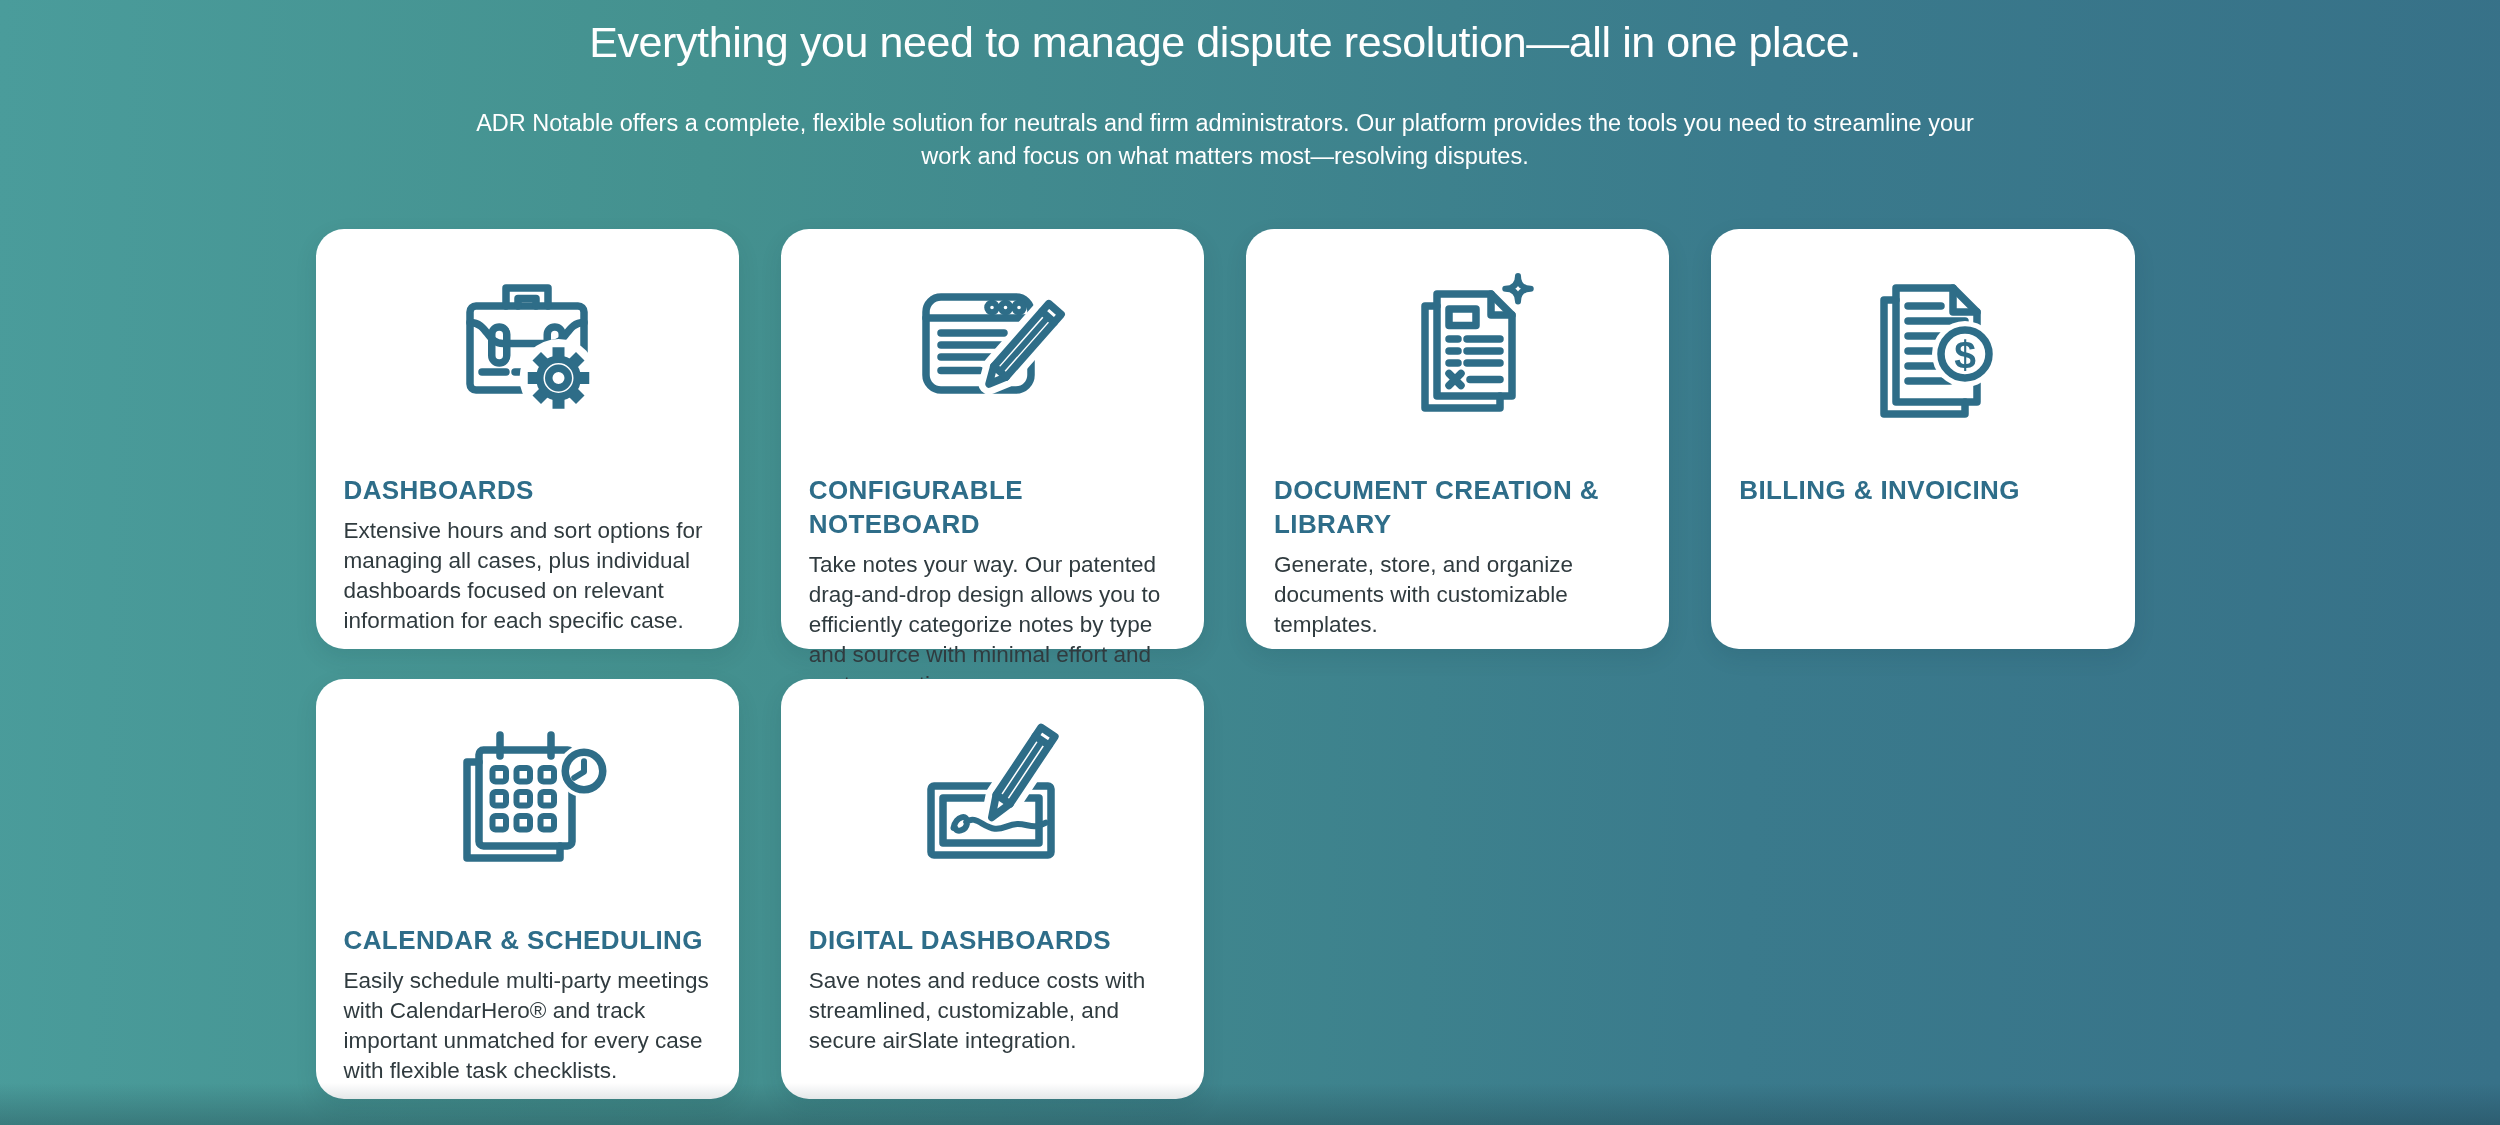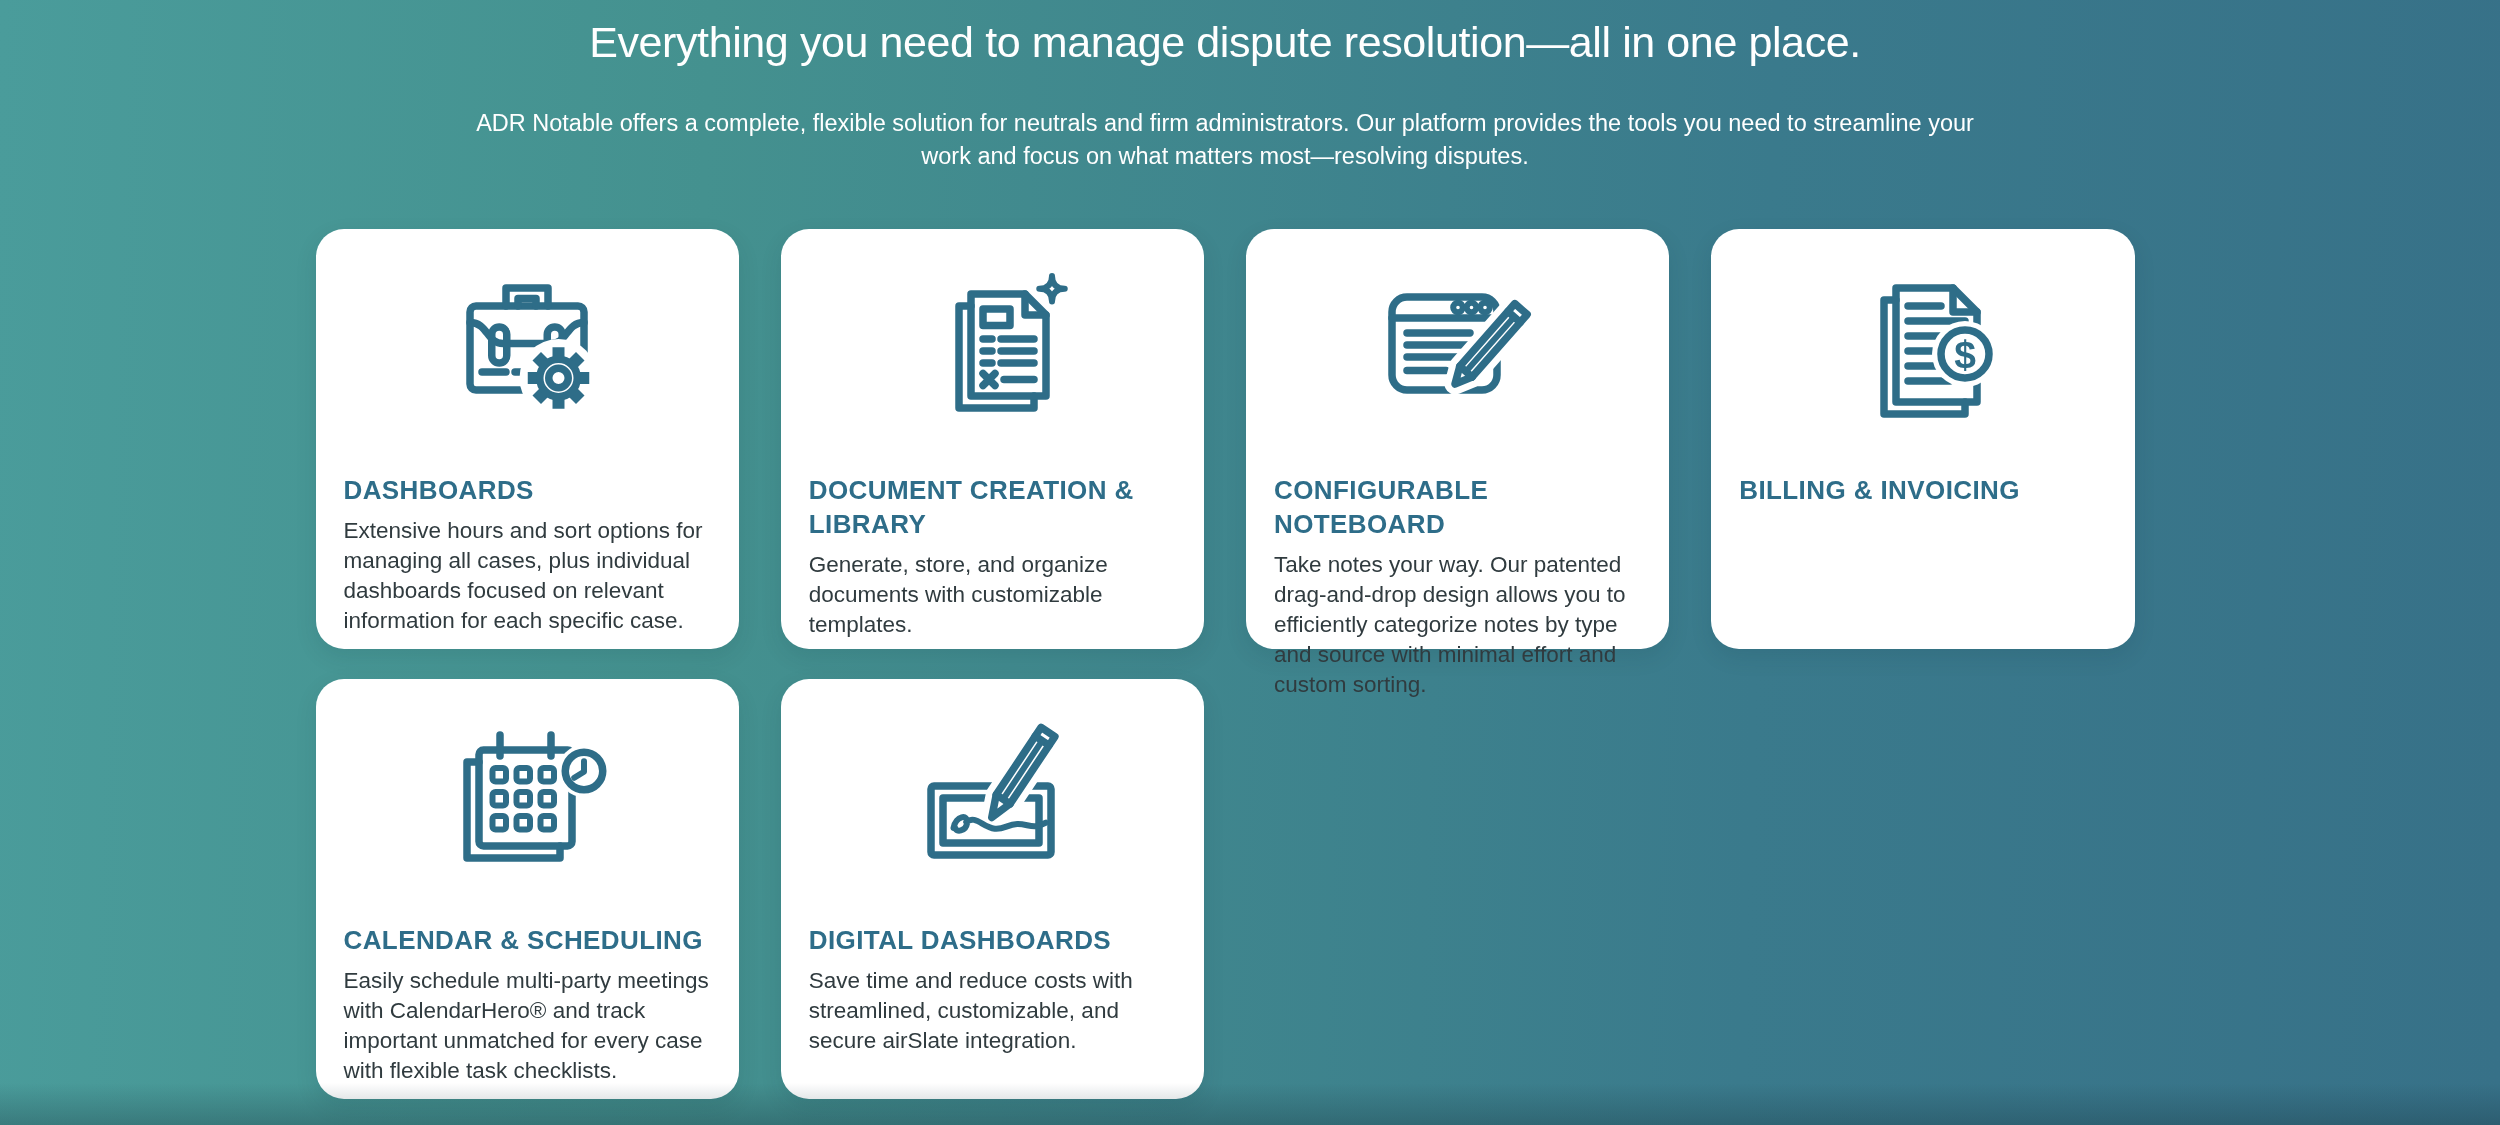--- a/index.html
+++ b/index.html
@@ -114,57 +114,57 @@
           <circle class="ic" cx="71" cy="70" r="6.5"></circle>
         </svg>
       </div>
       <h2 class="card-title">DASHBOARDS</h2>
       <p class="card-desc">Extensive hours and sort options for managing all cases, plus individual dashboards focused on relevant information for each specific case.</p>
     </article>
 
     <article class="card">
       <div class="icon-box">
         <svg viewBox="0 0 104 100" aria-hidden="true">
-          <path class="ic" d="M38 22 H30 V90 H80 V82"></path>
-          <path class="ic" d="M74 14 H38 V82 H88 V28 Z"></path>
-          <path class="ic" d="M74 14 V28 H88"></path>
-          <rect class="ic" x="46" y="24" width="18" height="11"></rect>
-          <path class="ic" d="M46 44 H52 M58 44 H80"></path>
-          <path class="ic" d="M46 52 H52 M58 52 H80"></path>
-          <path class="ic" d="M46 60 H52 M58 60 H80"></path>
-          <path class="ic" d="M46 67 L54 75 M54 67 L46 75"></path>
-          <path class="ic" d="M60 71 H80"></path>
-          <path class="ic-thin" d="M92 2 C92 7.5 95 10.5 100.5 10.5 C95 10.5 92 13.5 92 19 C92 13.5 89 10.5 83.5 10.5 C89 10.5 92 7.5 92 2 Z"></path>
-        </svg>
-      </div>
-      <h2 class="card-title">DOCUMENT CREATION &amp; LIBRARY</h2>
-      <p class="card-desc">Generate, store, and organize documents with customizable templates.</p>
-    </article>
-
-    <article class="card">
-      <div class="icon-box">
-        <svg viewBox="0 0 104 100" aria-hidden="true">
           <rect class="ic" x="8" y="16" width="70" height="62" rx="10"></rect>
           <path class="ic" d="M8 30 H78"></path>
           <circle class="ic-thin" cx="52" cy="23" r="3.2"></circle>
           <circle class="ic-thin" cx="61" cy="23" r="3.2"></circle>
           <circle class="ic-thin" cx="70" cy="23" r="3.2"></circle>
           <path class="ic" d="M18 40 H60"></path>
           <path class="ic" d="M18 48 H60"></path>
           <path class="ic" d="M18 56 H60"></path>
           <path class="ic" d="M18 65 H44"></path>
           <path class="halo-stroke" d="M89.9 20.4 L98.1 27.6 L61.4 69.3 L50 74 L53.2 62.1 Z"></path>
           <path class="ic" d="M89.9 20.4 L98.1 27.6 L61.4 69.3 L50 74 L53.2 62.1 Z"></path>
           <path class="ic" d="M93.5 32.9 L85.3 25.7"></path>
           <path class="ic" d="M61.4 69.3 L53.2 62.1"></path>
           <path class="ic-thin" d="M89.4 29.3 L57.3 65.7"></path>
         </svg>
       </div>
       <h2 class="card-title">CONFIGURABLE NOTEBOARD</h2>
       <p class="card-desc">Take notes your way. Our patented drag-and-drop design allows you to efficiently categorize notes by type and source with minimal effort and custom sorting.</p>
+    </article>
+
+    <article class="card">
+      <div class="icon-box">
+        <svg viewBox="0 0 104 100" aria-hidden="true">
+          <path class="ic" d="M38 22 H30 V90 H80 V82"></path>
+          <path class="ic" d="M74 14 H38 V82 H88 V28 Z"></path>
+          <path class="ic" d="M74 14 V28 H88"></path>
+          <rect class="ic" x="46" y="24" width="18" height="11"></rect>
+          <path class="ic" d="M46 44 H52 M58 44 H80"></path>
+          <path class="ic" d="M46 52 H52 M58 52 H80"></path>
+          <path class="ic" d="M46 60 H52 M58 60 H80"></path>
+          <path class="ic" d="M46 67 L54 75 M54 67 L46 75"></path>
+          <path class="ic" d="M60 71 H80"></path>
+          <path class="ic-thin" d="M92 2 C92 7.5 95 10.5 100.5 10.5 C95 10.5 92 13.5 92 19 C92 13.5 89 10.5 83.5 10.5 C89 10.5 92 7.5 92 2 Z"></path>
+        </svg>
+      </div>
+      <h2 class="card-title">DOCUMENT CREATION &amp; LIBRARY</h2>
+      <p class="card-desc">Generate, store, and organize documents with customizable templates.</p>
     </article>
 
     <article class="card">
       <div class="icon-box">
         <svg viewBox="0 0 104 100" aria-hidden="true">
           <path class="ic" d="M34 18 H26 V94 H80 V86"></path>
           <path class="ic" d="M72 10 H34 V86 H88 V26 Z"></path>
           <path class="ic" d="M72 10 V26 H88"></path>
           <path class="ic" d="M42 22 H64"></path>
           <path class="ic" d="M42 32 H80"></path>
@@ -212,19 +212,19 @@
           <rect class="ic" x="18" y="50" width="64" height="30"></rect>
           <path class="halo-stroke" d="M83.4 2.95 L92.6 9.05 L62.7 53.9 L50.5 63 L53.5 47.8 Z"></path>
           <path class="ic" d="M83.4 2.95 L92.6 9.05 L62.7 53.9 L50.5 63 L53.5 47.8 Z"></path>
           <path class="ic" d="M88.7 14.85 L79.5 8.75"></path>
           <path class="ic" d="M62.7 53.9 L53.5 47.8"></path>
           <path class="ic-thin" d="M84.1 11.8 L58.1 50.85"></path>
           <path class="ic-thin" d="M25 70 C26.5 62 35 60 34 67 C33.2 72 26.5 73.5 26 69.5 M33.5 66 C39.5 61 44.5 69.5 52.5 70.5 C58.5 71.2 61 67.5 67.5 67.3 C72.5 67.1 76 69.3 80 68.8 C82.5 68.4 84.5 67.5 86.5 66.5"></path>
         </svg>
       </div>
       <h2 class="card-title">DIGITAL DASHBOARDS</h2>
-      <p class="card-desc">Save time and reduce costs with streamlined, customizable, and secure airSlate integration.</p>
+      <p class="card-desc">Save notes and reduce costs with streamlined, customizable, and secure airSlate integration.</p>
     </article>
 
   </div>
 </div>
 
 <div class="bottom-shade"></div>
 
 </body></html>

